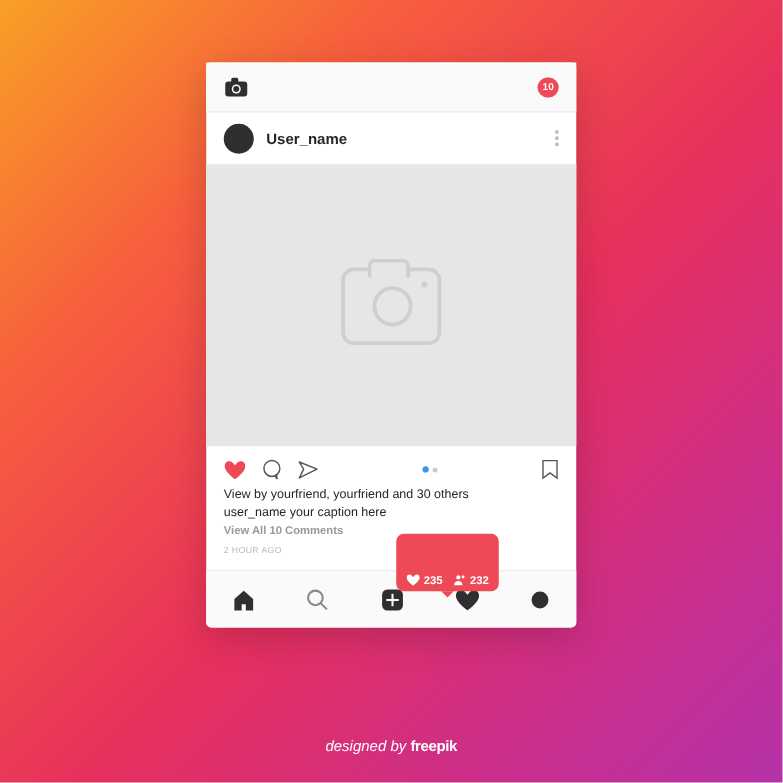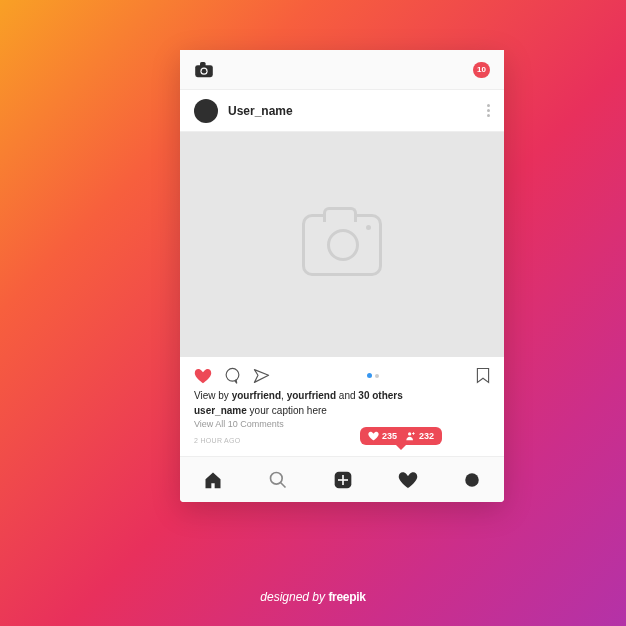--- a/index.html
+++ b/index.html
@@ -6,23 +6,23 @@
   body {
     width: 626px;
     height: 626px;
     background: linear-gradient(135deg, #f9a025 0%, #f75f3d 25%, #e8305c 55%, #cc2e8a 80%, #b432a8 100%);
     font-family: -apple-system, BlinkMacSystemFont, "Segoe UI", Helvetica, Arial, sans-serif;
     position: relative;
     overflow: hidden;
   }
   .phone {
     position: absolute;
-    left: 180px;
+    left: 165px;
     top: 50px;
-    width: 324px;
+    width: 296px;
     background: #fff;
     border-radius: 4px;
     box-shadow: 0 8px 30px rgba(0,0,0,0.18);
     overflow: visible;
   }
   .topbar {
     height: 40px;
     background: #fafafa;
     border-bottom: 1px solid #eee;
     display: flex;
@@ -128,23 +128,23 @@
   .dots-indicator .d {
     width: 4px; height: 4px; border-radius: 50%; background: #ccc;
   }
   .dots-indicator .d.active { background: #3897f0; width: 5px; height: 5px; }
   .meta {
     padding: 0 14px 10px;
     font-size: 10px;
     line-height: 1.5;
     color: #262626;
   }
-  .meta .bold { font-weight: 700; }
+  .meta .bold { font-weight: 400; }
   .meta .hashtag { color: #00376b; }
-  .meta .muted { color: #999; font-size: 9px; }
+  .meta .muted { color: #999; font-size: 9px; font-weight: bold; }
   .meta .tiny { color: #bbb; font-size: 7px; letter-spacing: 0.3px; margin-top: 4px; }
   .bottombar {
     height: 46px;
     background: #fafafa;
     border-top: 1px solid #eee;
     display: flex;
     align-items: center;
     justify-content: space-around;
     position: relative;
     border-radius: 0 0 4px 4px;
@@ -166,21 +166,21 @@
   .notif-bubble::after {
     content: "";
     position: absolute;
     bottom: -5px;
     left: 50%;
     margin-left: -5px;
     border: 5px solid transparent;
     border-top-color: #ed4956;
     border-bottom: none;
   }
-  .notif-item { display: flex; align-items: center; gap: 3px; }
+  .notif-item { display: flex; align-items: center; gap: 3px; margin-top: 28px; }
   .attribution {
     position: absolute;
     bottom: 22px;
     width: 100%;
     text-align: center;
     color: #fff;
     font-size: 12px;
     font-style: italic;
     margin-top: 34px;
   }

